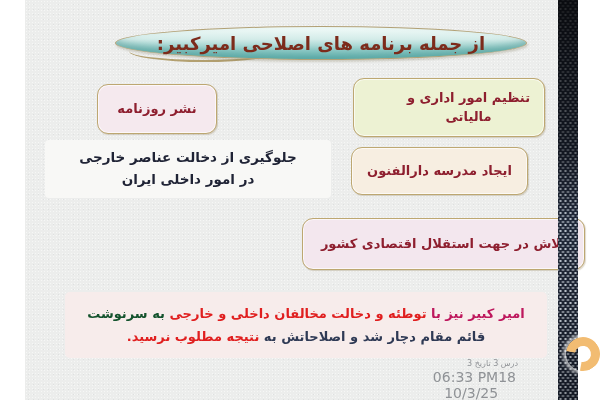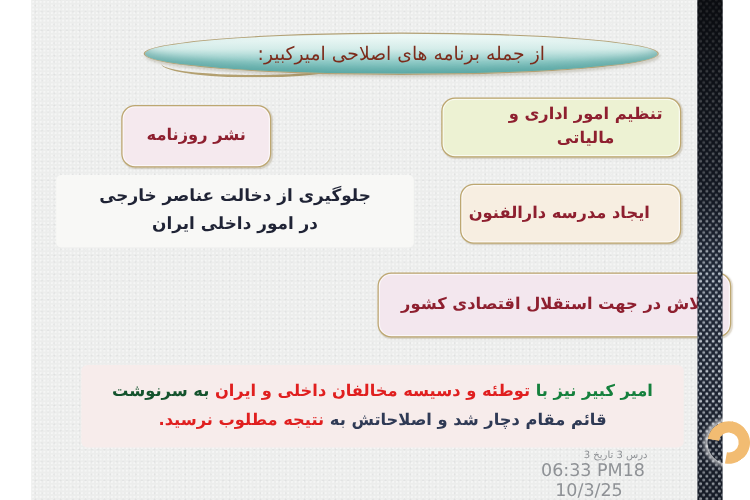--- a/index.html
+++ b/index.html
@@ -20,38 +20,38 @@
   }
   
   .title-oval {
     position:absolute; left:90px; top:26px; width:410px; height:32px;
     border:1.5px solid #b2a176; border-radius:50%;
     background:linear-gradient(180deg,#f2fbf9 0%,#d4ece9 38%,#93cdc9 70%,#74c0bc 100%);
     box-shadow:inset 0 -5px 7px rgba(58,138,136,0.45), 1px 2px 2px rgba(120,110,80,0.25);
     display:flex; align-items:center; justify-content:center;
     direction:rtl;
   }
-  .title-oval span { font-size:15px; font-weight:normal; letter-spacing:0.2px; }
+  .title-oval span { font-size:18px; font-weight:bold; letter-spacing:0.2px; }
   .oval-tail {
     position:absolute; left:104px; top:40px; width:150px; height:20px;
     border-bottom:2px solid #b3a070; border-radius:50%;
   }
   
   .pbox {
     position:absolute; box-sizing:border-box;
     border:1.5px solid #bda771; border-radius:11px;
     display:flex; align-items:center; justify-content:center;
     direction:rtl; text-align:center;
     font-weight:bold; font-size:13px; color:#8e1f2f;
     box-shadow:inset 0 0 0 1px rgba(255,255,255,0.65), 1px 1px 1px rgba(150,130,90,0.30);
     padding:2px 6px; line-height:1.45;
   }
-  .box-admin-tax  { left:328px; top:78px;  width:192px; height:48px; background:#edf2d3;padding-left:45px; }
+  .box-admin-tax  { left:328px; top:78px;  width:192px; height:59px; background:#edf2d3;padding-left:45px; }
   .box-newspaper  { left:72px;  top:84px;  width:120px; height:50px; background:#f5e9ee; }
-  .box-school     { left:343px; top:147px; width:177px; height:48px; background:#f7eee1;justify-content:flex-end; }
+  .box-school     { left:326px; top:147px; width:177px; height:48px; background:#f7eee1; }
   .box-economy    { left:237px; top:218px; width:283px; height:52px; background:#f3e7ee;margin-left:40px; }
   
   .text-foreign {
     position:absolute; left:20px; top:140px; width:286px; height:58px;
     background:#f8f8f6; border-radius:4px;
     display:flex; flex-direction:column; align-items:center; justify-content:center;
     direction:rtl; text-align:center;
     font-weight:bold; font-size:13.5px; color:#1f2335; line-height:1.6;
   }
   
@@ -117,21 +117,21 @@
     <div class="pbox box-school">
       <span>ایجاد مدرسه دارالفنون</span>
     </div>
 
     <div class="pbox box-economy">
       <span>تلاش در جهت استقلال اقتصادی کشور</span>
     </div>
 
     <div class="note-box">
       <div>
-        <span style="color: #15803d;">امیر کبیر نیز با </span><span style="color: rgb(224, 31, 31);">توطئه و دسیسه مخالفان داخلی و ایران</span><span style="color: #14532d;"> به سرنوشت</span>
+        <span style="color: #be185d;">امیر کبیر نیز با </span><span style="color: rgb(224, 31, 31);">توطئه و دخالت مخالفان داخلی و خارجی</span><span style="color: #14532d;"> به سرنوشت</span>
       </div>
       <div>
         <span style="color: rgb(47, 58, 85); margin-top: 36px;">قائم مقام دچار شد و اصلاحاتش به </span><span style="color: rgb(224, 31, 31); text-align: center;">نتیجه مطلوب نرسید.</span>
       </div>
     </div>
 
     <div class="footer">
       <div class="footer-lesson">درس 3 تاریخ 3</div>
       <div class="footer-line2">
         <span>06:33 PM 10/3/25</span>

